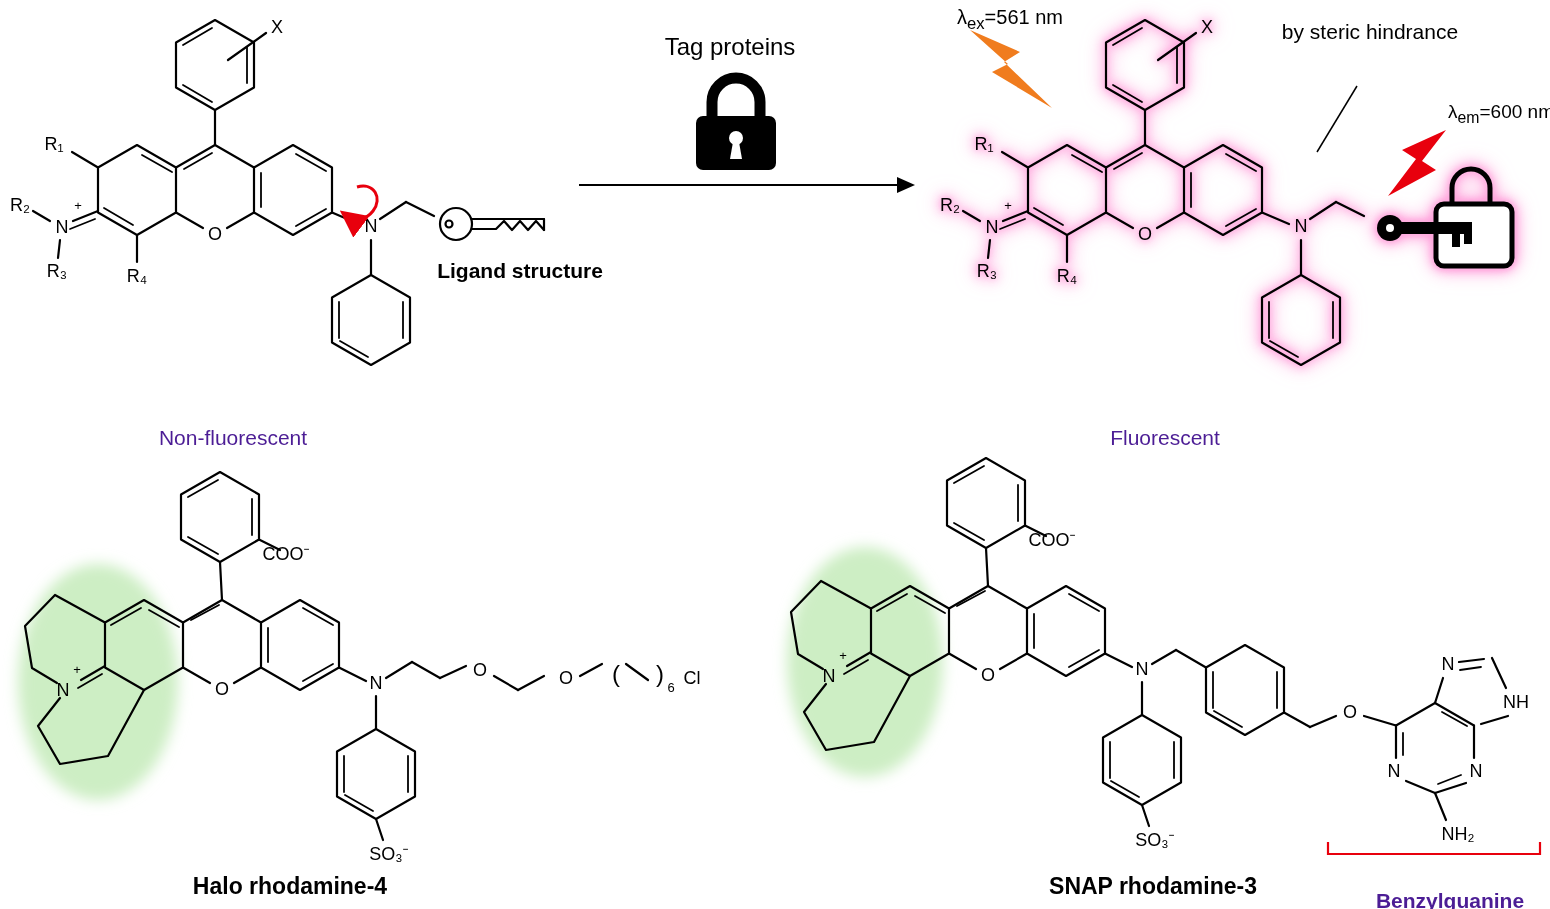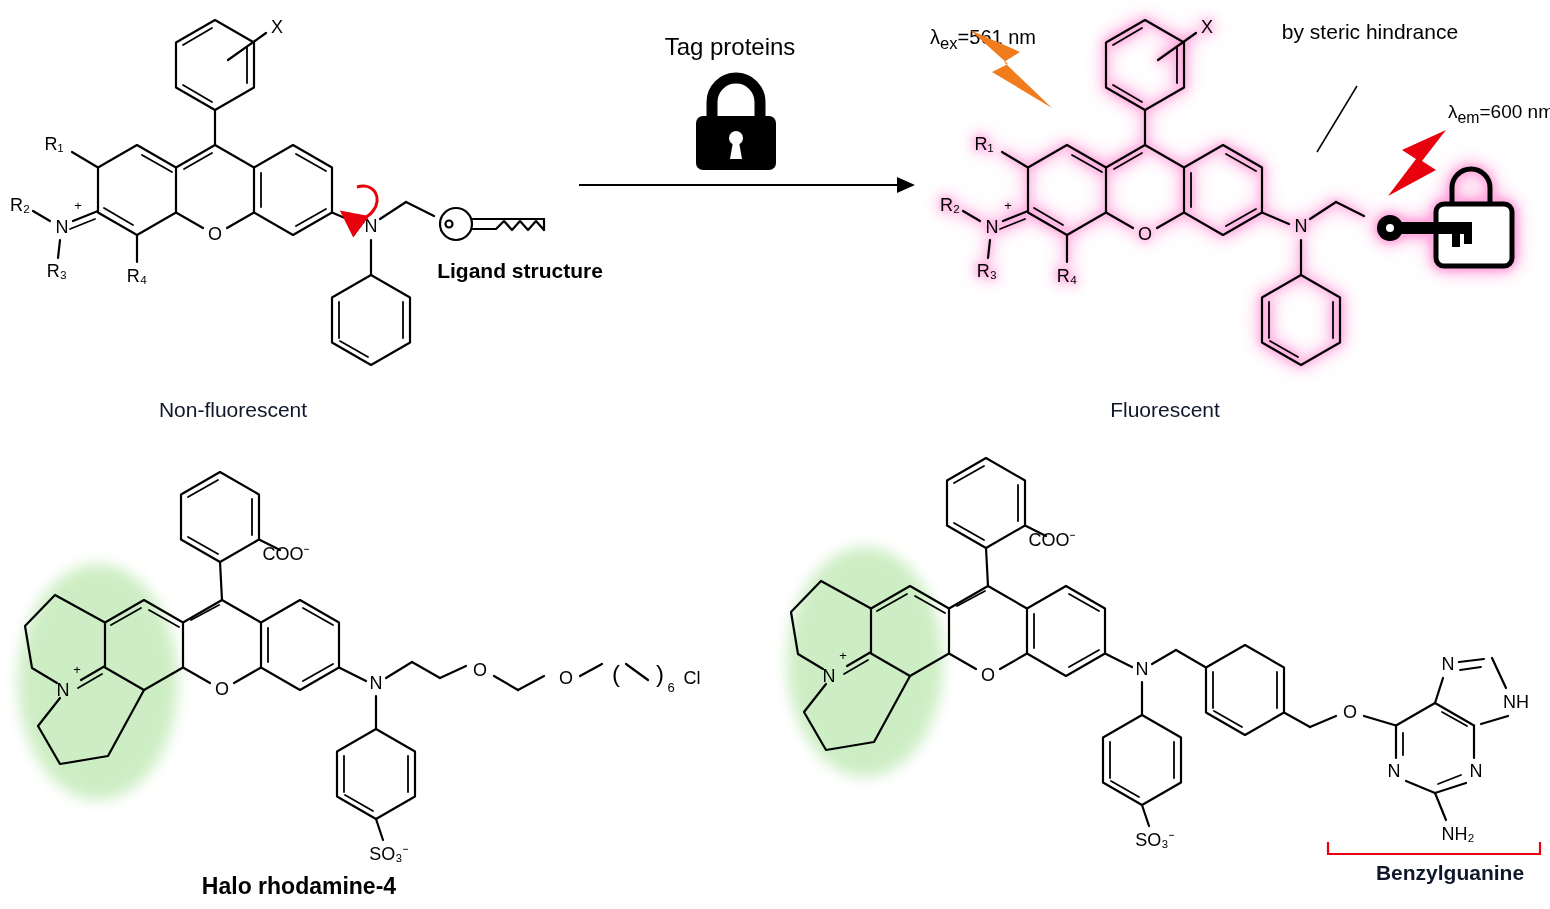--- a/index.html
+++ b/index.html
@@ -1,19 +1,19 @@
 <!DOCTYPE html>
 <html><head>
 <meta charset="utf-8">
 <style>
   html,body{margin:0;padding:0;background:#fff;}
   #canvas{position:relative;width:1550px;height:909px;background:#ffffff;
           font-family:"Liberation Sans",sans-serif;overflow:hidden;}
   .lbl{position:absolute;text-align:center;color:#000;line-height:1.15;}
-  .red{color:#0f172a;}
+  .red{color:#4c1d95;margin-top:28px;}
   .bold{font-weight:bold;}
   svg{position:absolute;overflow:visible;}
   .bond{stroke:#000;stroke-width:2.2;fill:none;stroke-linecap:round;stroke-linejoin:round;}
   .dbl{stroke:#000;stroke-width:1.8;fill:none;stroke-linecap:round;}
   .atom{font-size:18px;fill:#000;text-anchor:middle;font-family:"Liberation Sans",sans-serif;}
   .sm{font-size:13px;}
   .paren{font-size:24px;}
   .glow{filter:drop-shadow(0 0 2px #ffb6e3) drop-shadow(0 0 5px #ff8fd4) drop-shadow(0 0 9px rgba(255,143,212,.75));}
 </style>
 </head>
@@ -93,21 +93,21 @@
     <rect x="4" y="52" width="80" height="54" rx="7" fill="#000"></rect>
     <circle cx="44" cy="74" r="7" fill="#fff"></circle>
     <path d="M41,78 L38,95 L50,95 L47,78 Z" fill="#fff"></path>
   </svg>
 
   <svg style="left:575px;top:168px" width="345" height="34" viewBox="0 0 345 34">
     <line x1="4" y1="17" x2="322" y2="17" stroke="#000" stroke-width="2.2"></line>
     <polygon points="322,9 340,17 322,25" fill="#000"></polygon>
   </svg>
 
-  <div class="lbl" style="left:903px;top:6px;width:160px;font-size:20px;text-align:center;margin-top:20px;">
+  <div class="lbl" style="left:903px;top:6px;width:160px;font-size:20px;text-align:right;">
     <span>λ</span><sub>ex</sub><span>=561 nm</span>
   </div>
 
   <svg style="left:962px;top:30px" width="95" height="80" viewBox="0 0 95 80">
     <polygon points="8,0 58,22 42,32 90,78 30,42 46,34" fill="#f07c1e"></polygon>
   </svg>
 
   <div class="lbl" style="left:1190px;top:20px;width:360px;font-size:21px;">
     <div>by steric hindrance</div>
   </div>
@@ -249,21 +249,21 @@
       <text class="atom" x="556" y="234">O</text>
       <line class="bond" x1="570" y1="226" x2="592" y2="214"></line>
       <text class="atom paren" x="606" y="232">(</text>
       <line class="bond" x1="616" y1="214" x2="638" y2="230"></line>
       <text class="atom paren" x="650" y="232">)</text>
       <text class="atom sm" x="661" y="242">6</text>
       <text class="atom" x="682" y="234">Cl</text>
     </g>
   </svg>
 
-  <div class="lbl bold" style="left:174px;top:873px;width:250px;font-size:23px;">Halo rhodamine-4</div>
+  <div class="lbl bold" style="left:165px;top:873px;width:250px;font-size:23px;">Halo rhodamine-4</div>
 
   <svg style="left:780px;top:450px" width="770" height="459" viewBox="0 0 770 459">
     <defs>
       <filter id="f-snap" x="-30%" y="-30%" width="160%" height="160%">
           <feGaussianBlur stdDeviation="7"></feGaussianBlur>
         </filter>
     </defs>
     <ellipse cx="85" cy="212" rx="78" ry="115" fill="#cdeec4" filter="url(#f-snap)"></ellipse>
     <g>
       <polygon class="bond" points="130,136 169,158.5 169,203.5 130,226 91,203.5 91,158.5"></polygon>
@@ -338,15 +338,16 @@
       <text class="atom" x="668" y="220">N</text>
       <line class="bond" x1="679" y1="212" x2="704" y2="209"></line>
       <line class="dbl" x1="680" y1="220" x2="701" y2="217"></line>
       <line class="bond" x1="712" y1="208" x2="726" y2="238"></line>
       <text class="atom" x="736" y="258">NH</text>
       <line class="bond" x1="728" y1="266" x2="701" y2="274"></line>
     </g>
     <path d="M548,392 L548,404 L760,404 L760,392" fill="none" stroke="#e8000d" stroke-width="2.2"></path>
   </svg>
 
+  <div class="lbl bold" style="left:1008px;top:873px;width:290px;font-size:23px;">SNAP rhodamine-3</div>
   <div class="lbl bold red" style="left:1345px;top:861px;width:210px;font-size:21px;">Benzylguanine</div>
 
 </div>
 
 </body></html>

